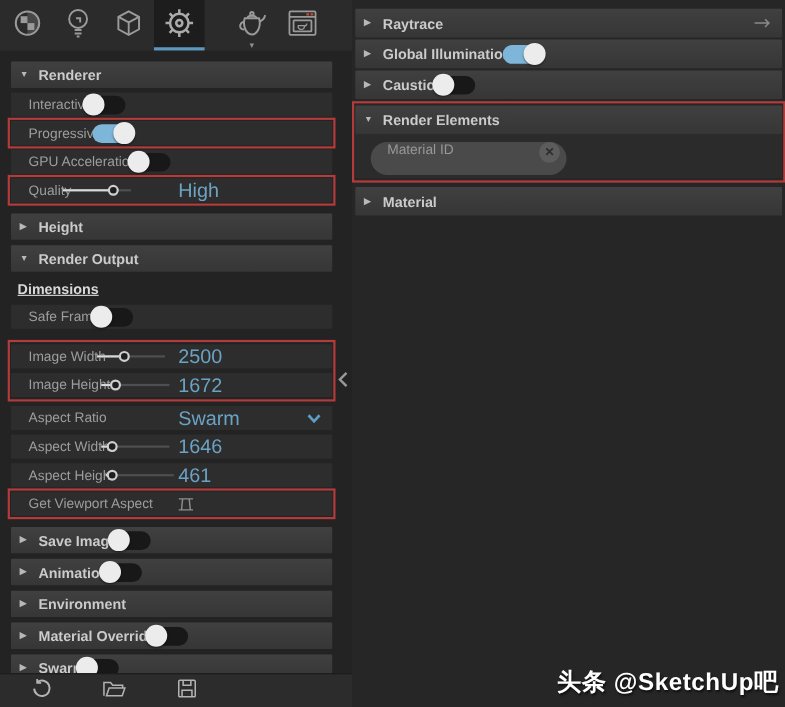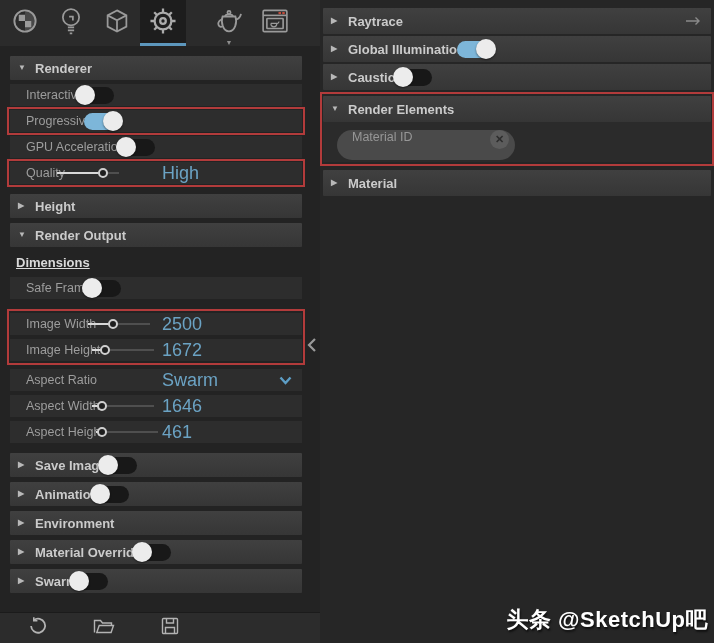--- a/index.html
+++ b/index.html
@@ -217,20 +217,28 @@
       </div>
       <div class="row" style="margin-top: 4px;">
         <span class="lbl">Aspect Height</span>
         <span class="val">461</span>
         <span class="ctrl sld">
           <span class="strack"></span>
           <span class="sfill" style="width: 10%;"></span>
           <span class="shdl" style="left: 10%;"></span>
         </span>
       </div>
+      <div class="row annotated" style="margin-top: 4px;">
+        <span class="lbl">Get Viewport Aspect</span>
+        <span class="inline-ic">
+          <svg width="16" height="13" viewBox="0 0 16 13" fill="none" stroke="#8f8f8f" stroke-width="1.3">
+            <path d="M1.5 1.5h13M1.5 11.5h13M5 1.5 4 11.5M11 1.5l1 10"></path>
+          </svg>
+        </span>
+      </div>
       <div class="hrow" style="margin-top: 10px;">
         <span class="tri">▶</span>
         <span class="lbl">Save Image</span>
         <span class="ctrl tgl">
           <span class="knob"></span>
         </span>
       </div>
       <div class="hrow" style="margin-top: 5px;">
         <span class="tri">▶</span>
         <span class="lbl">Animation</span>

